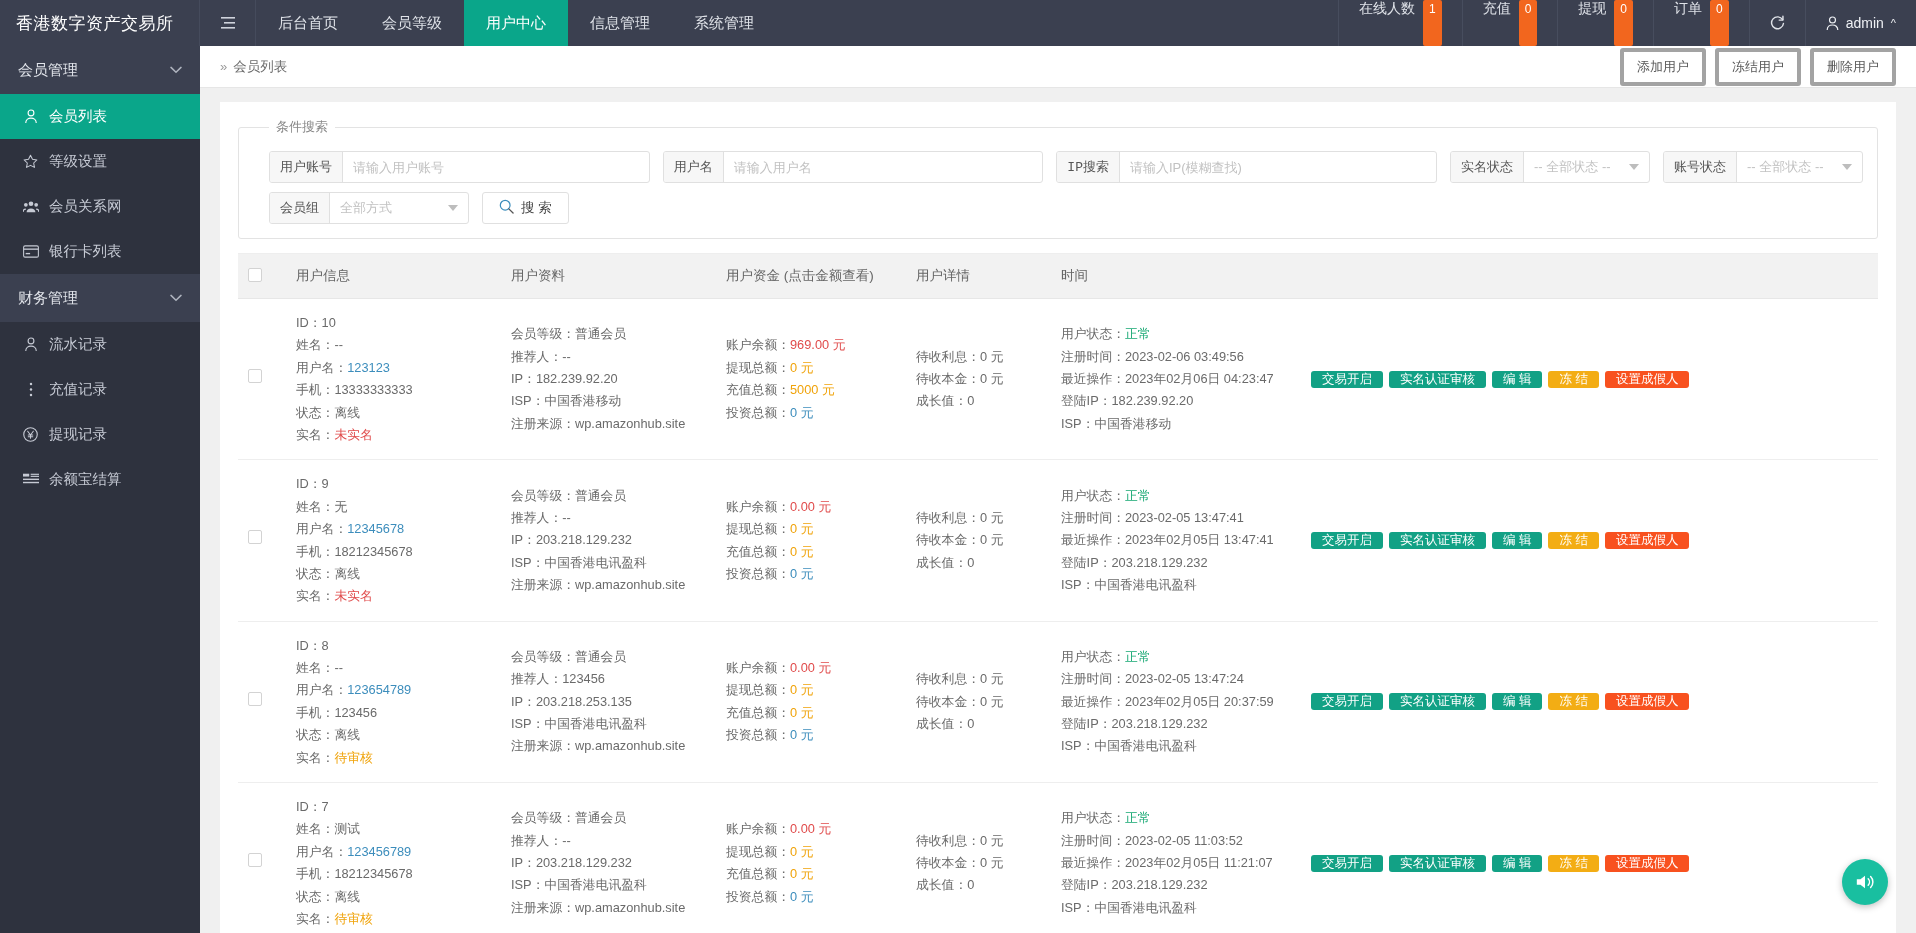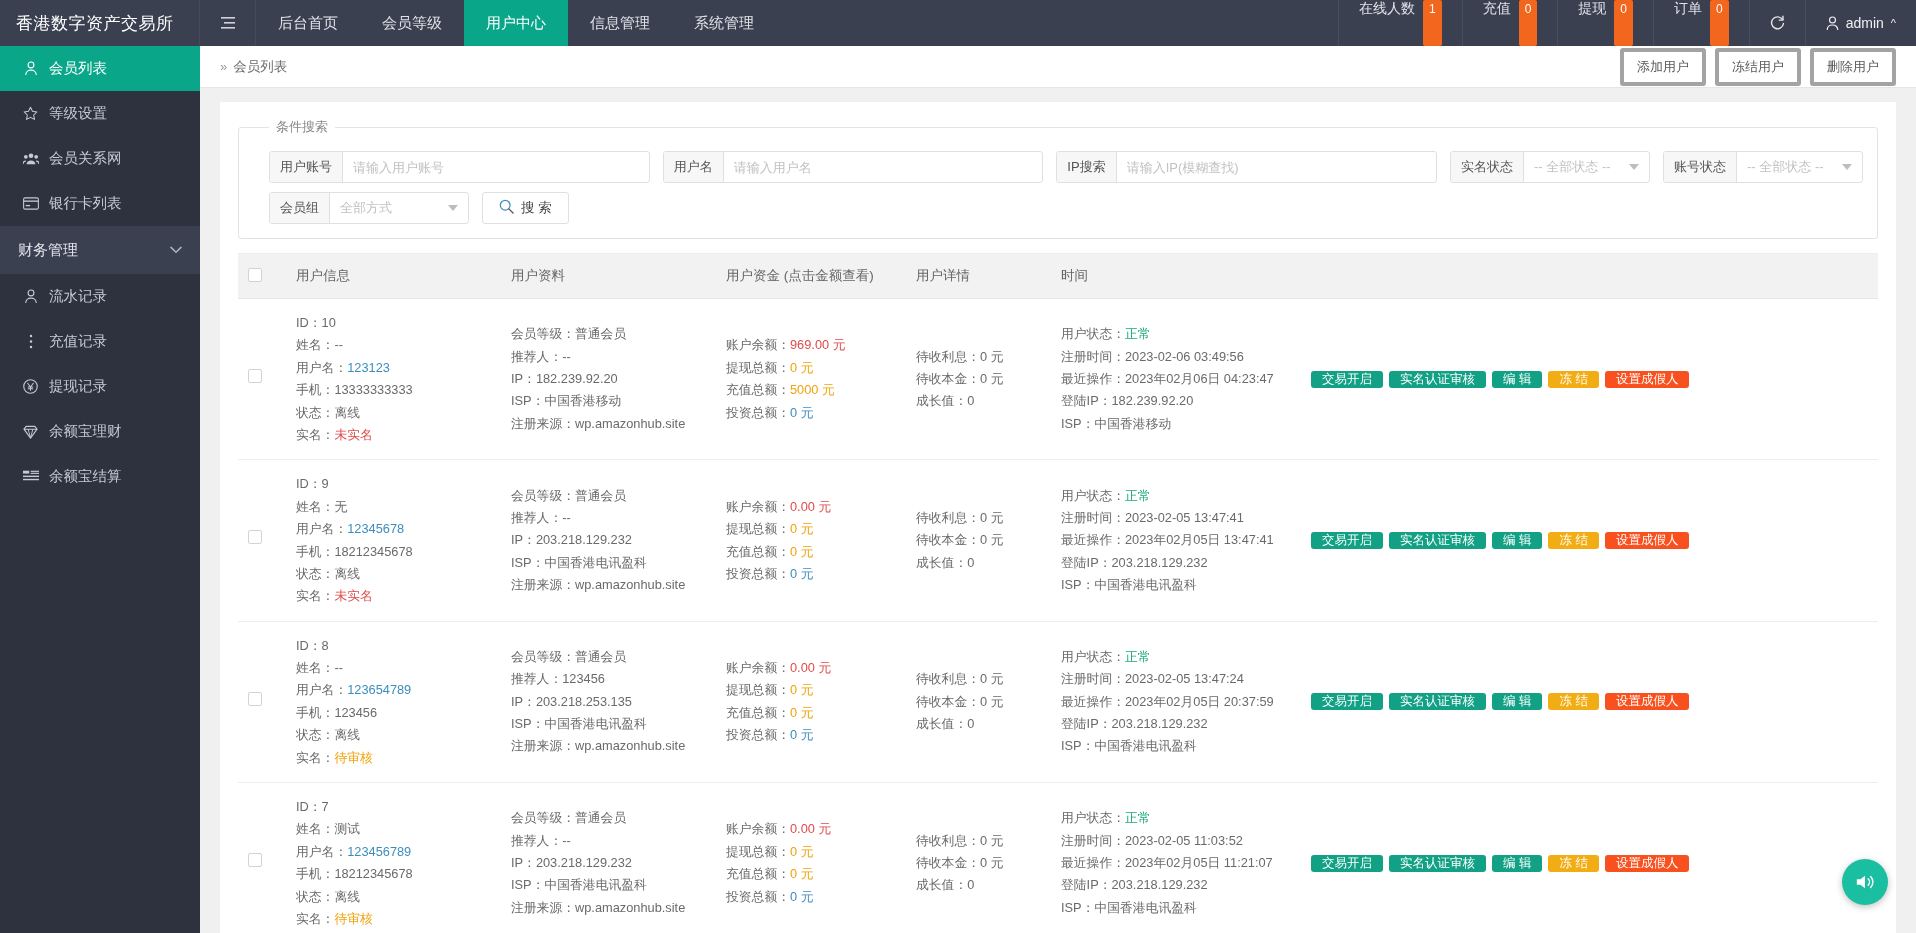--- a/index.html
+++ b/index.html
@@ -96,21 +96,21 @@
   .fs {
     border: 1px solid #e3e3e3; border-radius: 3px; padding: 6px 14px 14px 30px;
     margin-bottom: 14px;
   }
   .fs legend { font-size: 13px; color: #888; padding: 0 7px; }
   .frow { display: flex; gap: 13px; align-items: center; margin-top: 9px; flex-wrap: nowrap; }
   .fgrp { display: flex; align-items: stretch; border: 1px solid #e0e0e0; border-radius: 3px;
           background: #fff; height: 32px; overflow: hidden; }
   .faddon {
     background: #f7f7f7; border-right: 1px solid #e0e0e0; font-size: 13px; color: #555;
-    display: flex; align-items: center; padding: 0 10px; white-space: nowrap;
+    display: flex; align-items: center; padding: 0 10px; white-space: nowrap; font-family: Liberation Mono, monospace;
   }
   .finput {
     border: 0; outline: 0; font-size: 13px; color: #333; padding: 0 10px; min-width: 0;
     background: transparent; font-family: "Liberation Sans", sans-serif;
   }
   .finput::placeholder { color: #c2c2c2; }
   .fsel {
     display: flex; align-items: center; justify-content: space-between; gap: 10px;
     font-size: 13px; color: #c2c2c2; padding: 0 10px; cursor: pointer; min-width: 0;
   }
@@ -214,20 +214,26 @@
       <path d="M1.3 15c0-3.4 2.6-5.4 5.7-5.4S12.7 11.6 12.7 15" stroke="#eef0f4" stroke-width="1.3" fill="none"></path>
     </svg>
     <span>admin</span>
     <span style="font-size:11px;">^</span>
   </div>
 </div>
 
 <div class="body-wrap">
 
   <div class="sidebar" id="sidebar-host">
+      <div class="side-group">
+        <span>会员管理</span>
+        <span class="chev"><svg width="12" height="8" viewBox="0 0 12 8">
+            <path d="M1 1.4L6 6.2 11 1.4" stroke="#aeb3be" stroke-width="1.5" fill="none" stroke-linecap="round"></path>
+          </svg></span>
+      </div>
       <div class="side-item active">
         <span class="si">
           <svg width="14" height="15" viewBox="0 0 14 16">
             <circle cx="7" cy="4.2" r="3.1" stroke="currentColor" stroke-width="1.2" fill="none"></circle>
             <path d="M1.4 15c0-3.3 2.5-5.3 5.6-5.3S12.6 11.7 12.6 15" stroke="currentColor" stroke-width="1.2" fill="none"></path>
           </svg>
         </span>
         <span>会员列表</span>
       </div>
       <div class="side-item">
@@ -287,30 +293,20 @@
         <span>充值记录</span>
       </div>
       <div class="side-item">
         <span class="si">
           <svg width="15" height="15" viewBox="0 0 16 16">
             <circle cx="8" cy="8" r="7.2" stroke="currentColor" stroke-width="1.2" fill="none"></circle>
             <path d="M5 4.5l3 4 3-4M8 8.5V12M5.6 8.6h4.8M5.6 10.4h4.8" stroke="currentColor" stroke-width="1.1" fill="none" stroke-linecap="round"></path>
           </svg>
         </span>
         <span>提现记录</span>
-      </div>
-      <div class="side-item">
-        <span class="si">
-          <svg width="15" height="14" viewBox="0 0 16 15">
-            <path d="M1 4.5h14L8 14z" stroke="currentColor" stroke-width="1.2" fill="none" stroke-linejoin="round"></path>
-            <path d="M1 4.5l2.4-3h9.2l2.4 3" stroke="currentColor" stroke-width="1.2" fill="none" stroke-linejoin="round"></path>
-            <path d="M5.5 4.5L8 14l2.5-9.5" stroke="currentColor" stroke-width="1" fill="none"></path>
-          </svg>
-        </span>
-        <span>余额宝理财</span>
       </div>
       <div class="side-item">
         <span class="si">
           <svg width="16" height="13" viewBox="0 0 18 14">
             <rect x="0" y="0.5" width="7" height="3.2" fill="currentColor"></rect>
             <rect x="8.6" y="0.5" width="9.4" height="1.3" fill="currentColor"></rect>
             <rect x="8.6" y="2.8" width="9.4" height="1.3" fill="currentColor"></rect>
             <rect x="0" y="6" width="18" height="1.6" fill="currentColor"></rect>
             <rect x="0" y="9.6" width="18" height="1.6" fill="currentColor"></rect>
           </svg>

